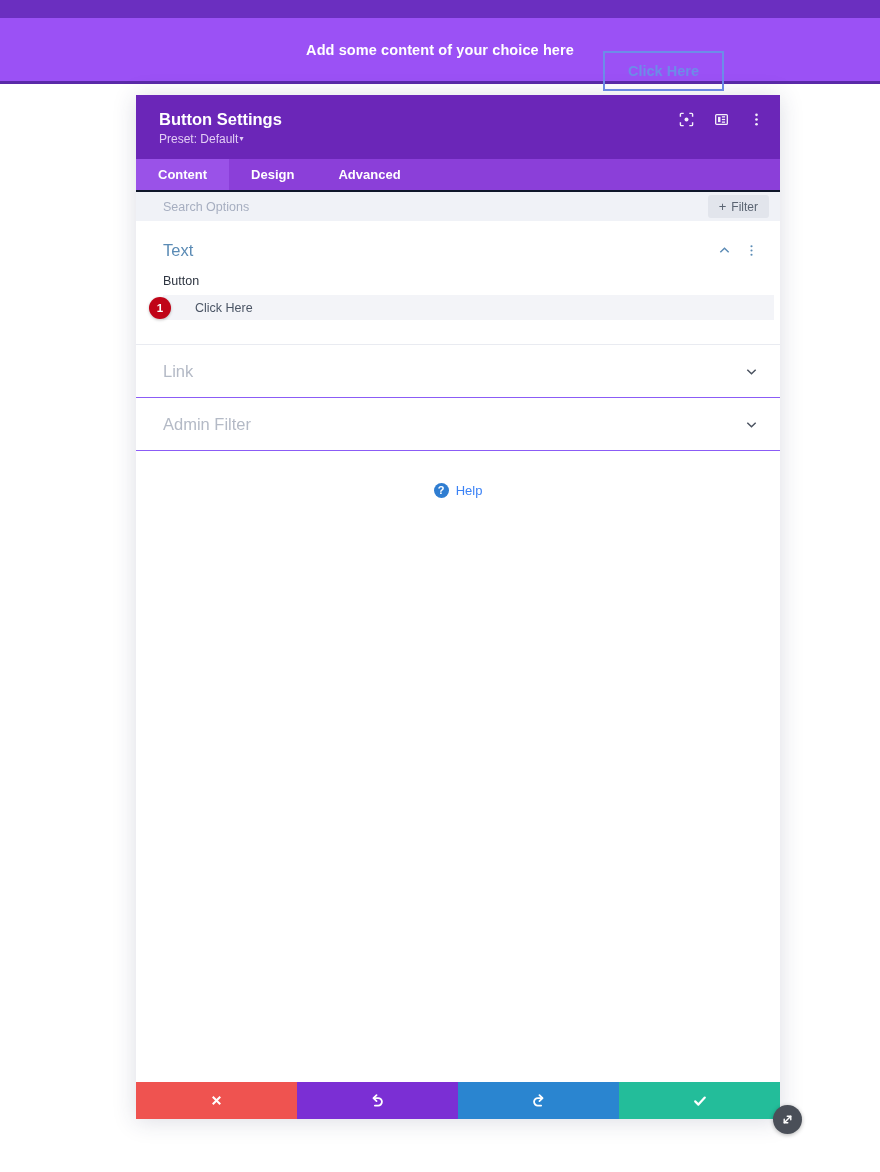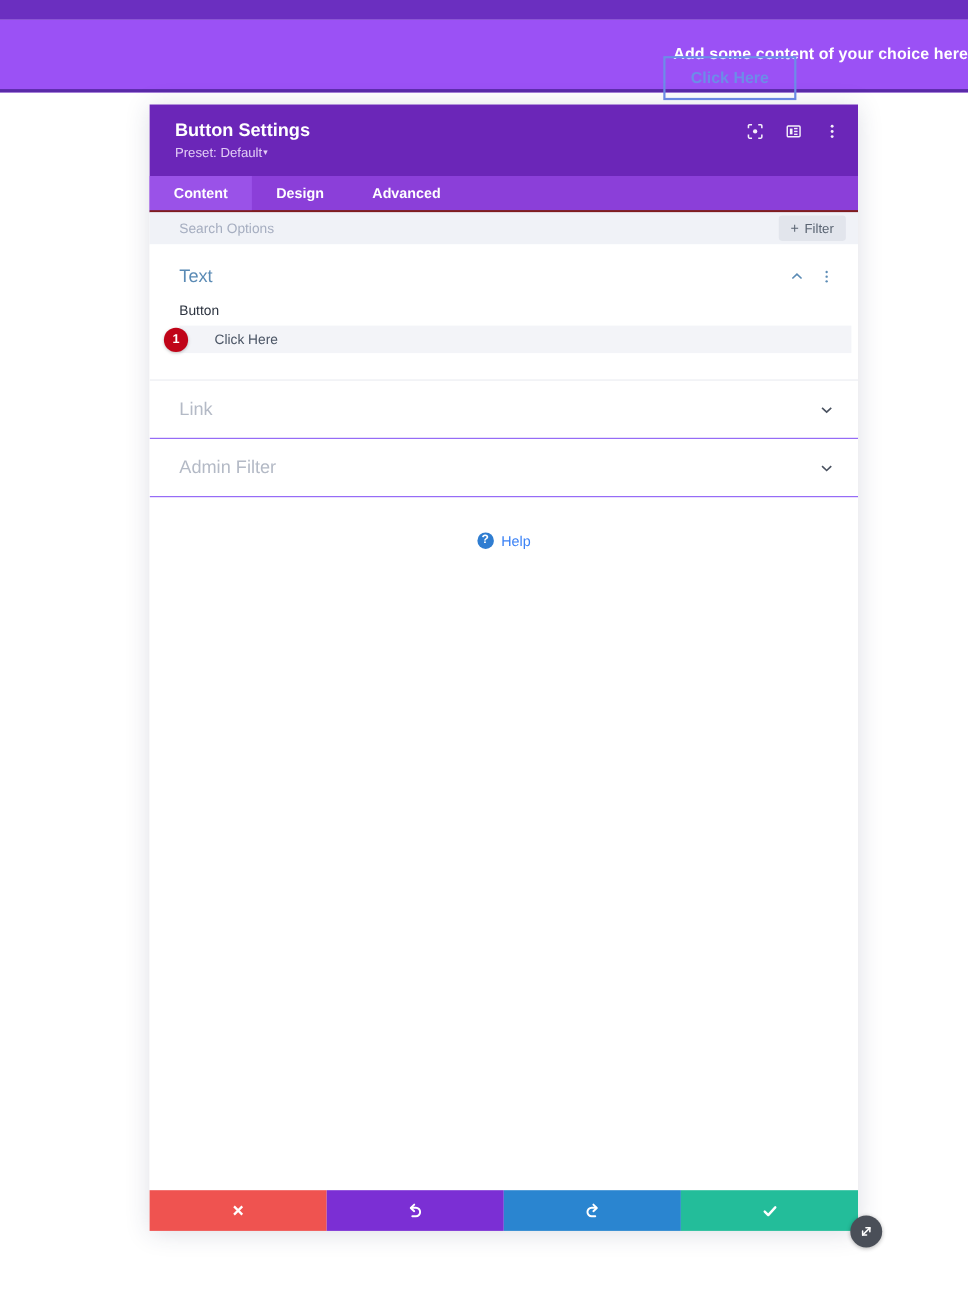--- a/index.html
+++ b/index.html
@@ -18,21 +18,21 @@
     height: 18px;
     background: #6b2fc0;
   }
   .site-banner {
     height: 66px;
     background: #9b51f5;
     border-bottom: 3px solid #5a2aa8;
     position: relative;
     display: flex;
     align-items: center;
-    justify-content: flex-end;
+    justify-content: center;
   }
   .site-banner-text {
     color: #ffffff;
     font-size: 14.5px;
     font-weight: bold;
     letter-spacing: .1px;
   }
   .site-banner-cta {
     position: absolute;
     left: 603px;
@@ -107,21 +107,21 @@
     justify-content: center;
   }
   .hicon svg { display: block; }
 
   
   .modal-tabs {
     background: #8b3fd9;
     display: flex;
     flex: none;
     height: 33px;
-    border-bottom: 2px solid #7f1d1d;
+    border-bottom: 2px solid #0f172a;
   }
   .tab {
     color: #ffffff;
     font-size: 13px;
     font-weight: bold;
     padding: 0 22px;
     display: flex;
     align-items: center;
     cursor: pointer;
     background: transparent;

